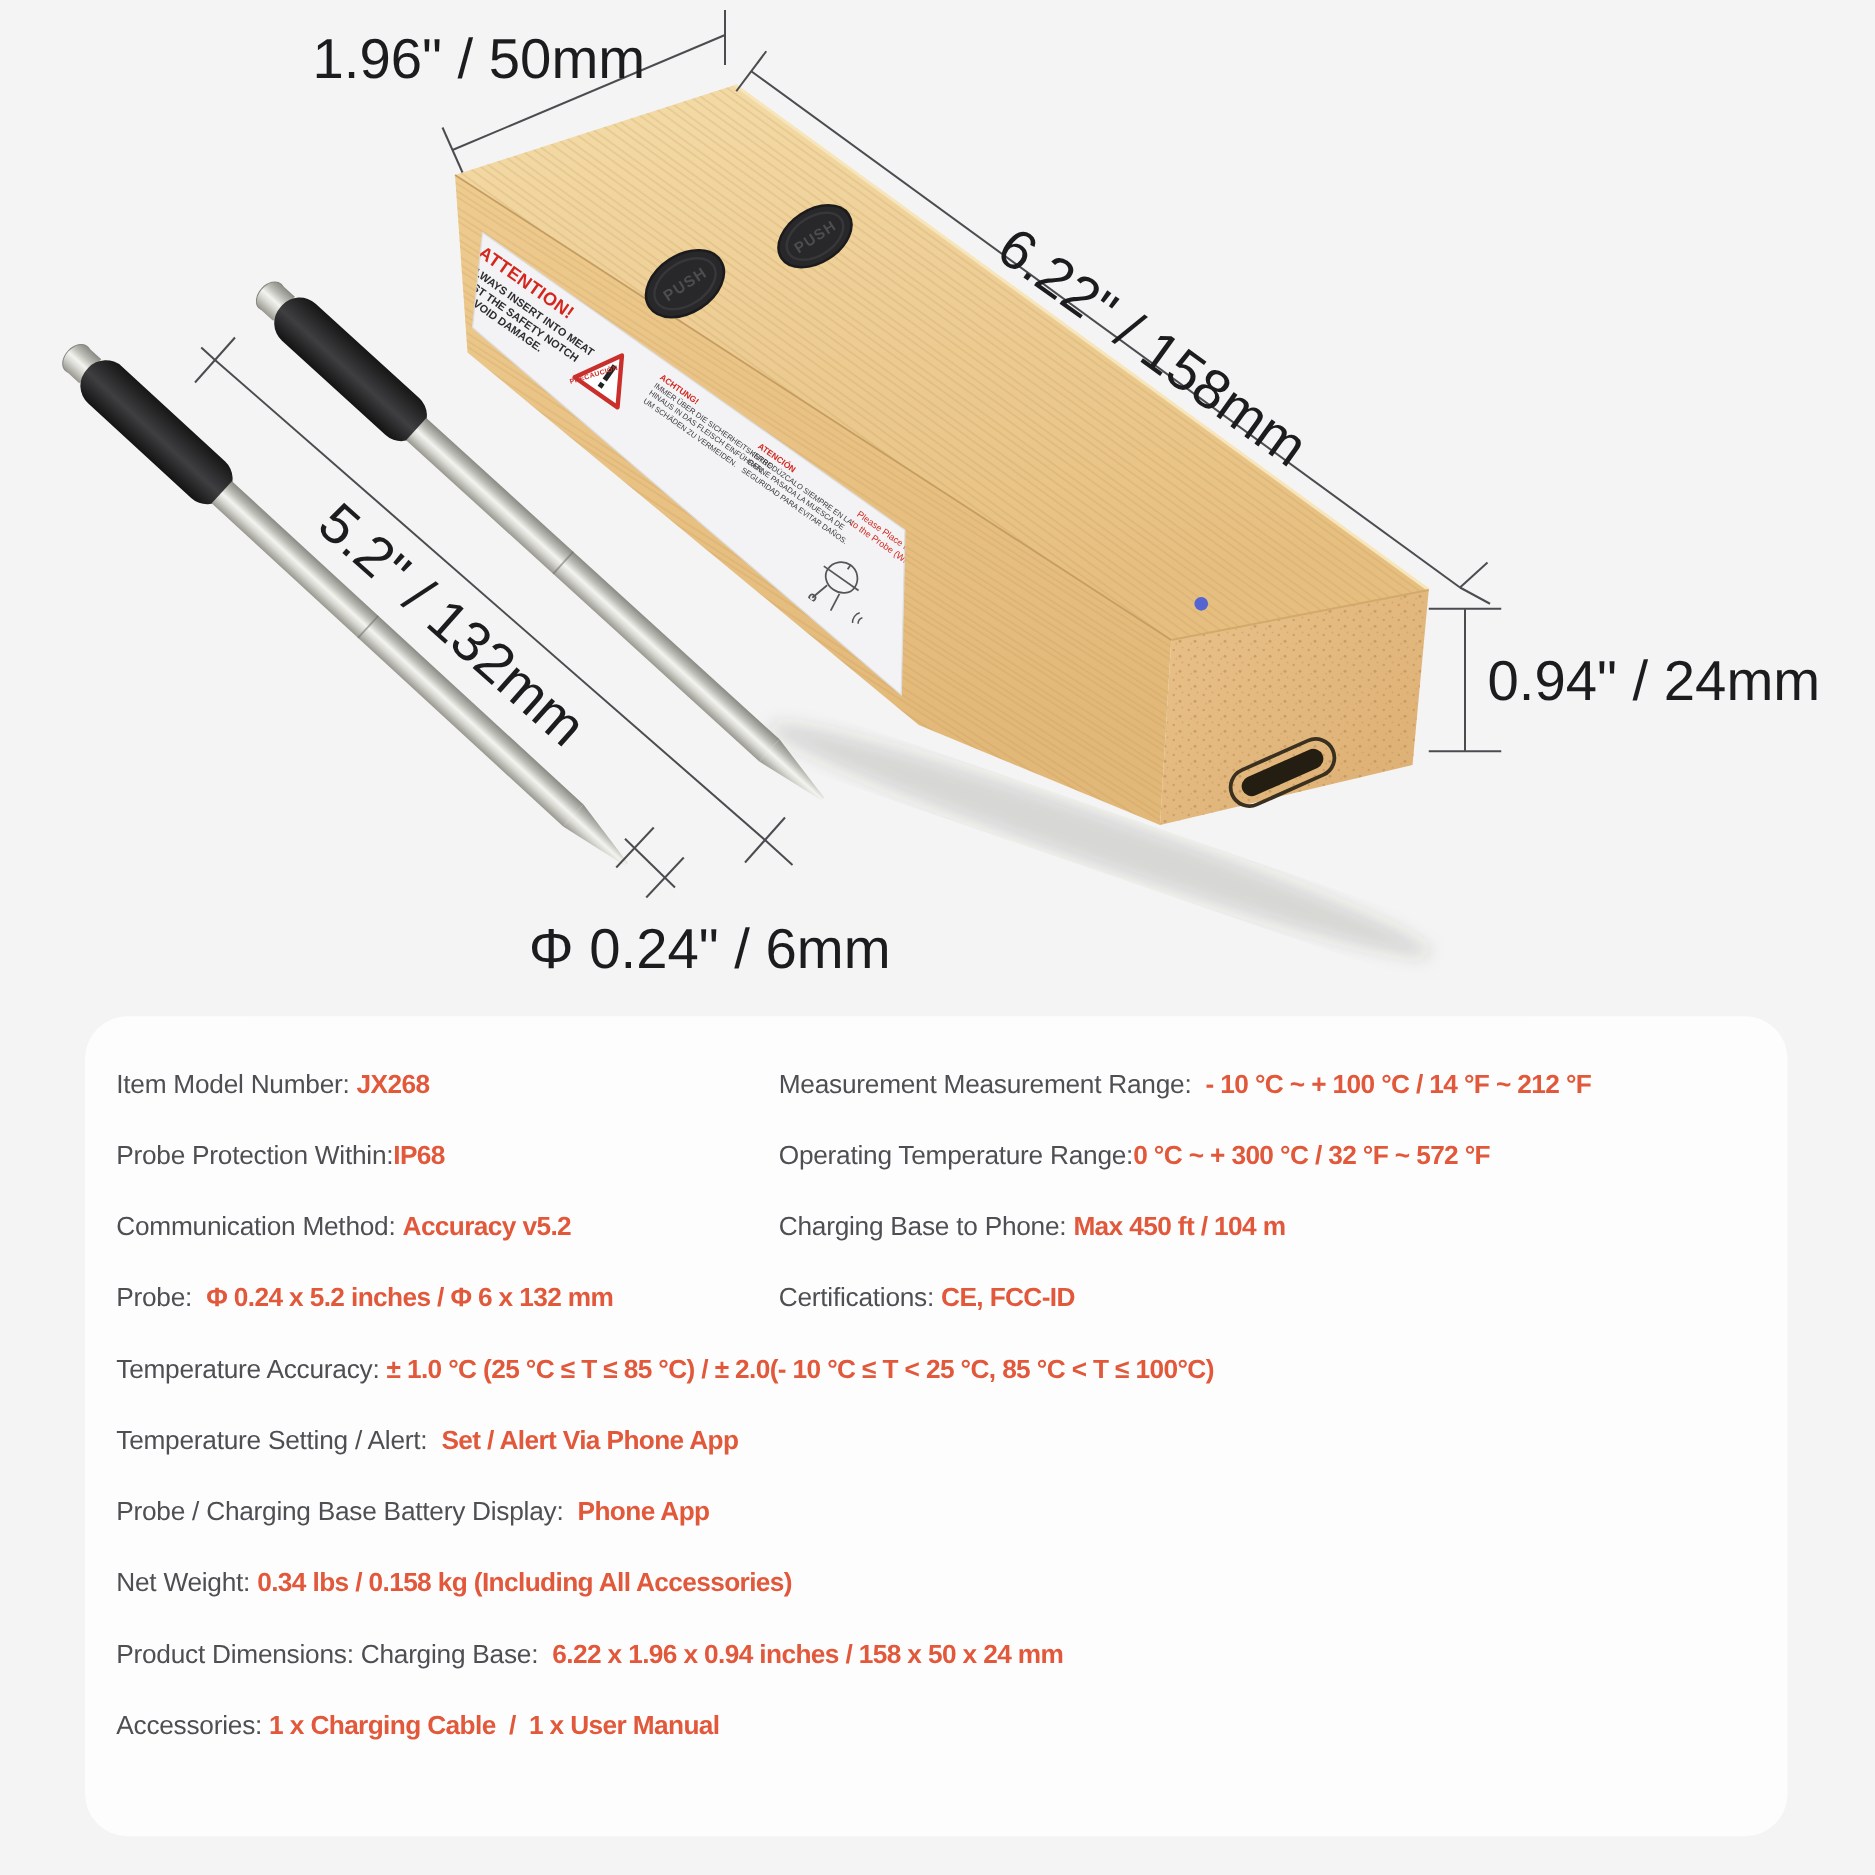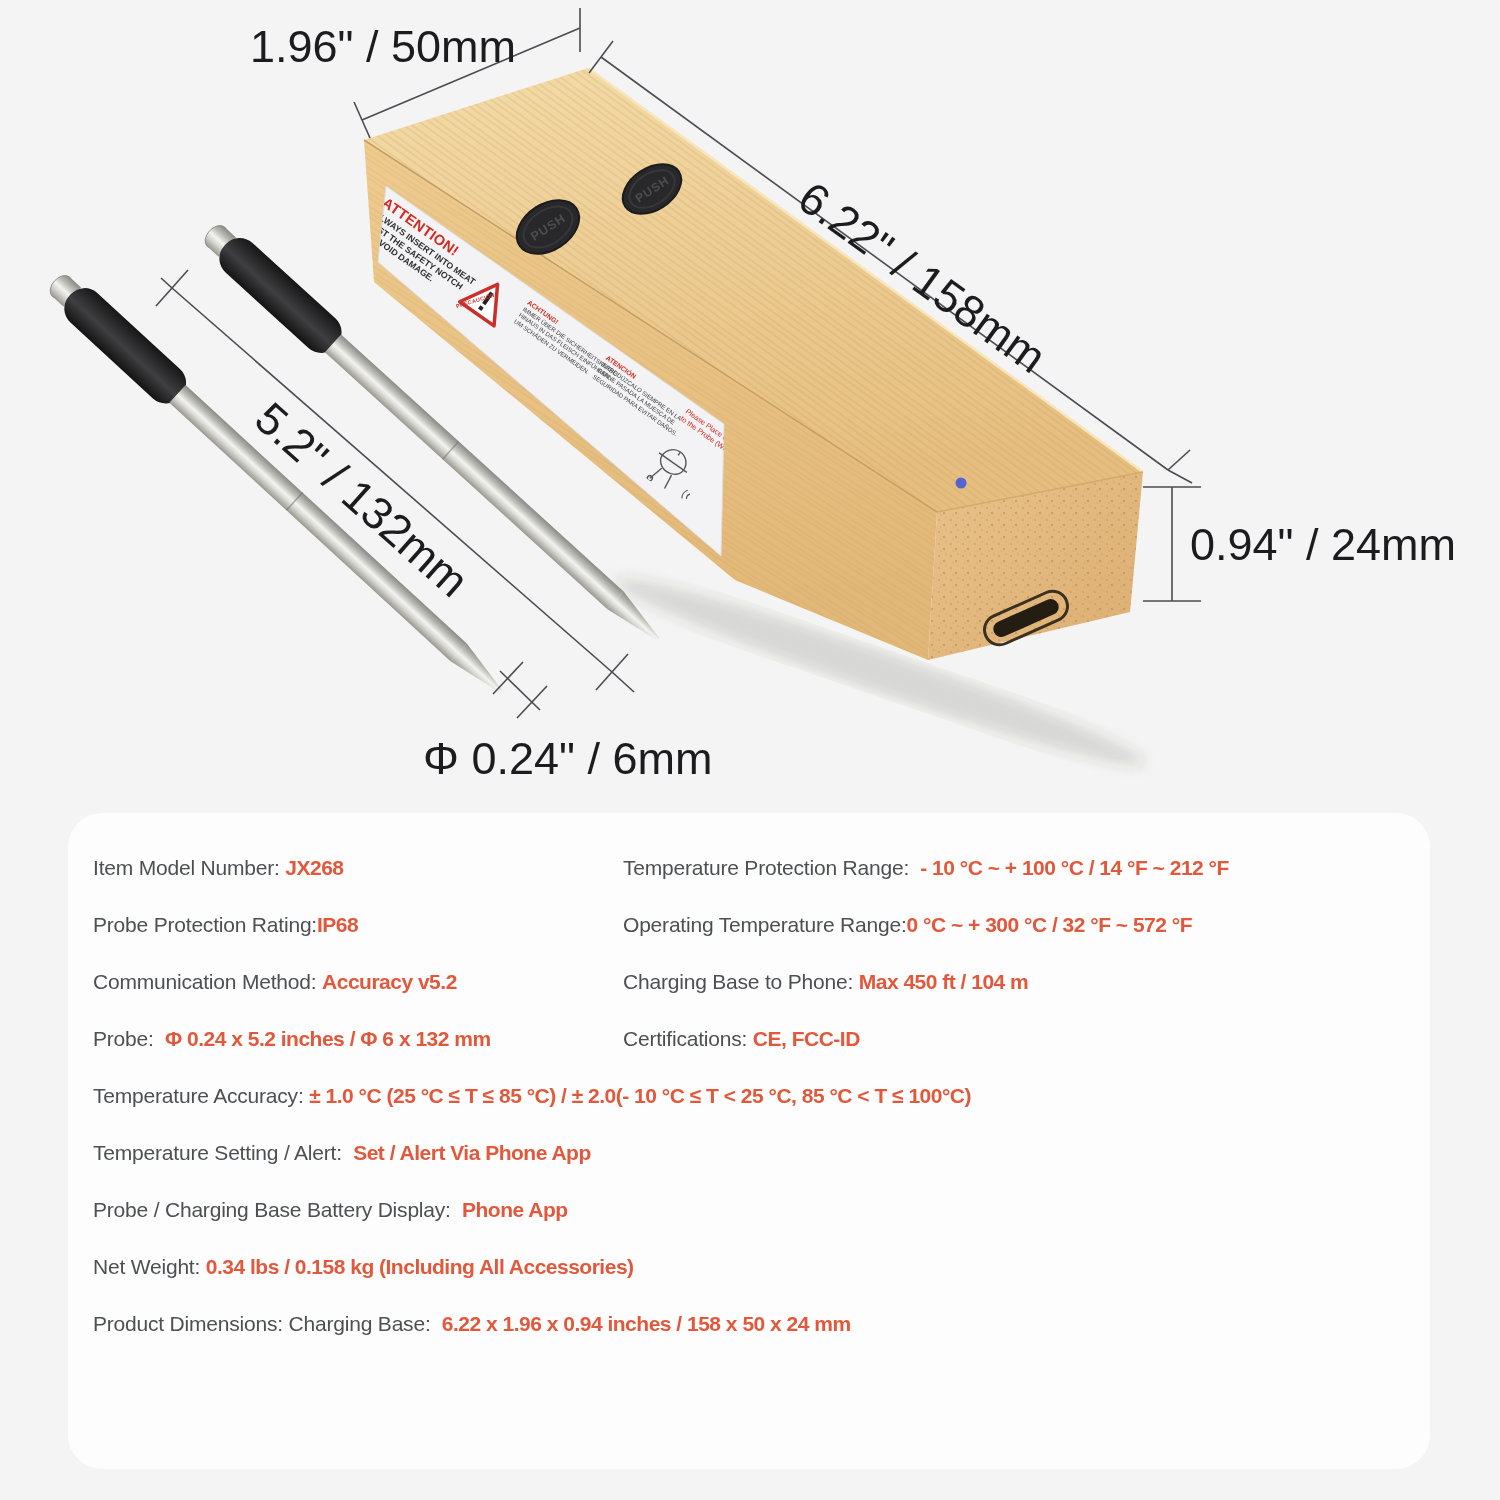--- a/index.html
+++ b/index.html
@@ -248,26 +248,27 @@
     <text x="1190" y="560" font-size="45">0.94" / 24mm</text>
     <text transform="translate(252,423) rotate(41.5)" font-size="45">5.2" / 132mm</text>
     <text x="423" y="774" font-size="45">Φ 0.24" / 6mm</text>
   </g>
 </svg>
 </div>
 
 <div class="panel">
   <div class="spec-grid">
     <div class="row"><span class="lbl">Item Model Number: </span><span class="val">JX268</span></div>
-    <div class="row"><span class="lbl">Temperature Protection Range:  </span><span class="val">- 10 °C ~ + 100 °C / 14 °F ~ 212 °F</span></div>
-    <div class="row"><span class="lbl">Probe Protection Rating:</span><span class="val">IP68</span></div>
+    <div class="row"><span class="lbl">Measurement Measurement Range:  </span><span class="val">- 10 °C ~ + 100 °C / 14 °F ~ 212 °F</span></div>
+    <div class="row"><span class="lbl">Probe Protection Within:</span><span class="val">IP68</span></div>
     <div class="row"><span class="lbl">Operating Temperature Range:</span><span class="val">0 °C ~ + 300 °C / 32 °F ~ 572 °F</span></div>
     <div class="row"><span class="lbl">Communication Method: </span><span class="val">Accuracy v5.2</span></div>
     <div class="row"><span class="lbl">Charging Base to Phone: </span><span class="val">Max 450 ft / 104 m</span></div>
     <div class="row"><span class="lbl">Probe:  </span><span class="val">Φ 0.24 x 5.2 inches / Φ 6 x 132 mm</span></div>
     <div class="row"><span class="lbl">Certifications: </span><span class="val">CE, FCC-ID</span></div>
   </div>
   <div class="row"><span class="lbl">Temperature Accuracy: </span><span class="val">± 1.0 °C (25 °C ≤ T ≤ 85 °C) / ± 2.0(- 10 °C ≤ T &lt; 25 °C, 85 °C &lt; T ≤ 100°C)</span></div>
   <div class="row"><span class="lbl">Temperature Setting / Alert:  </span><span class="val">Set / Alert Via Phone App</span></div>
   <div class="row"><span class="lbl">Probe / Charging Base Battery Display:  </span><span class="val">Phone App</span></div>
   <div class="row"><span class="lbl">Net Weight: </span><span class="val">0.34 lbs / 0.158 kg (Including All Accessories)</span></div>
   <div class="row"><span class="lbl">Product Dimensions: Charging Base:  </span><span class="val">6.22 x 1.96 x 0.94 inches / 158 x 50 x 24 mm</span></div>
+  <div class="row"><span class="lbl">Accessories: </span><span class="val">1 x Charging Cable  /  1 x User Manual</span></div>
 </div>
 
 </body></html>

